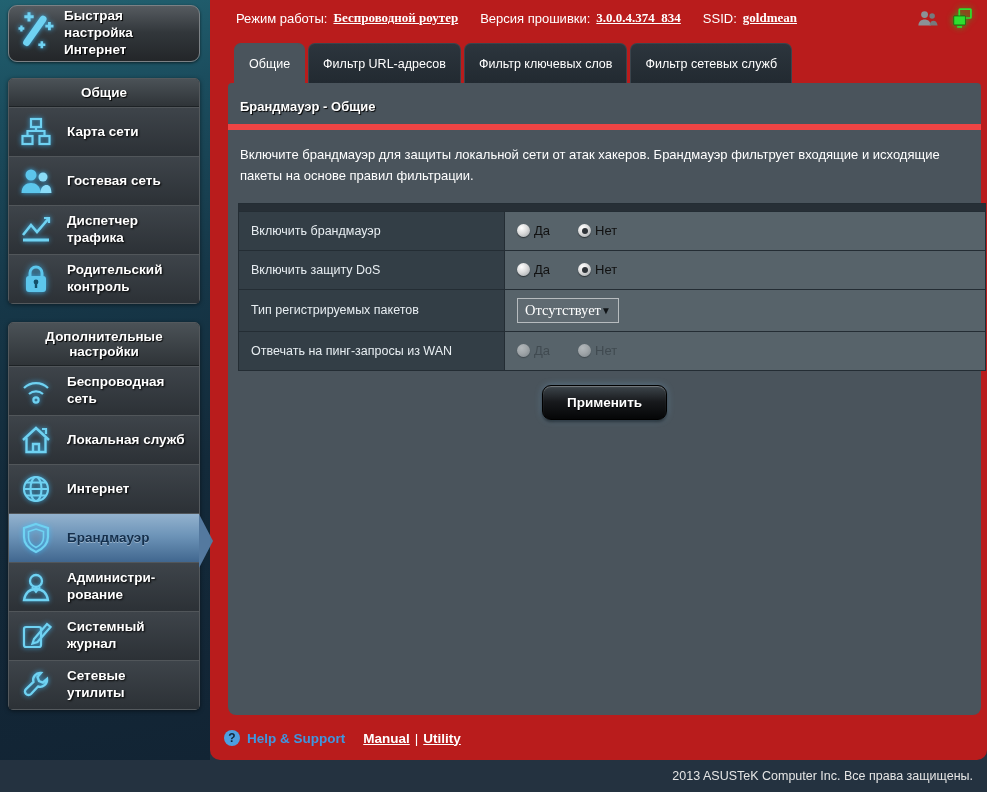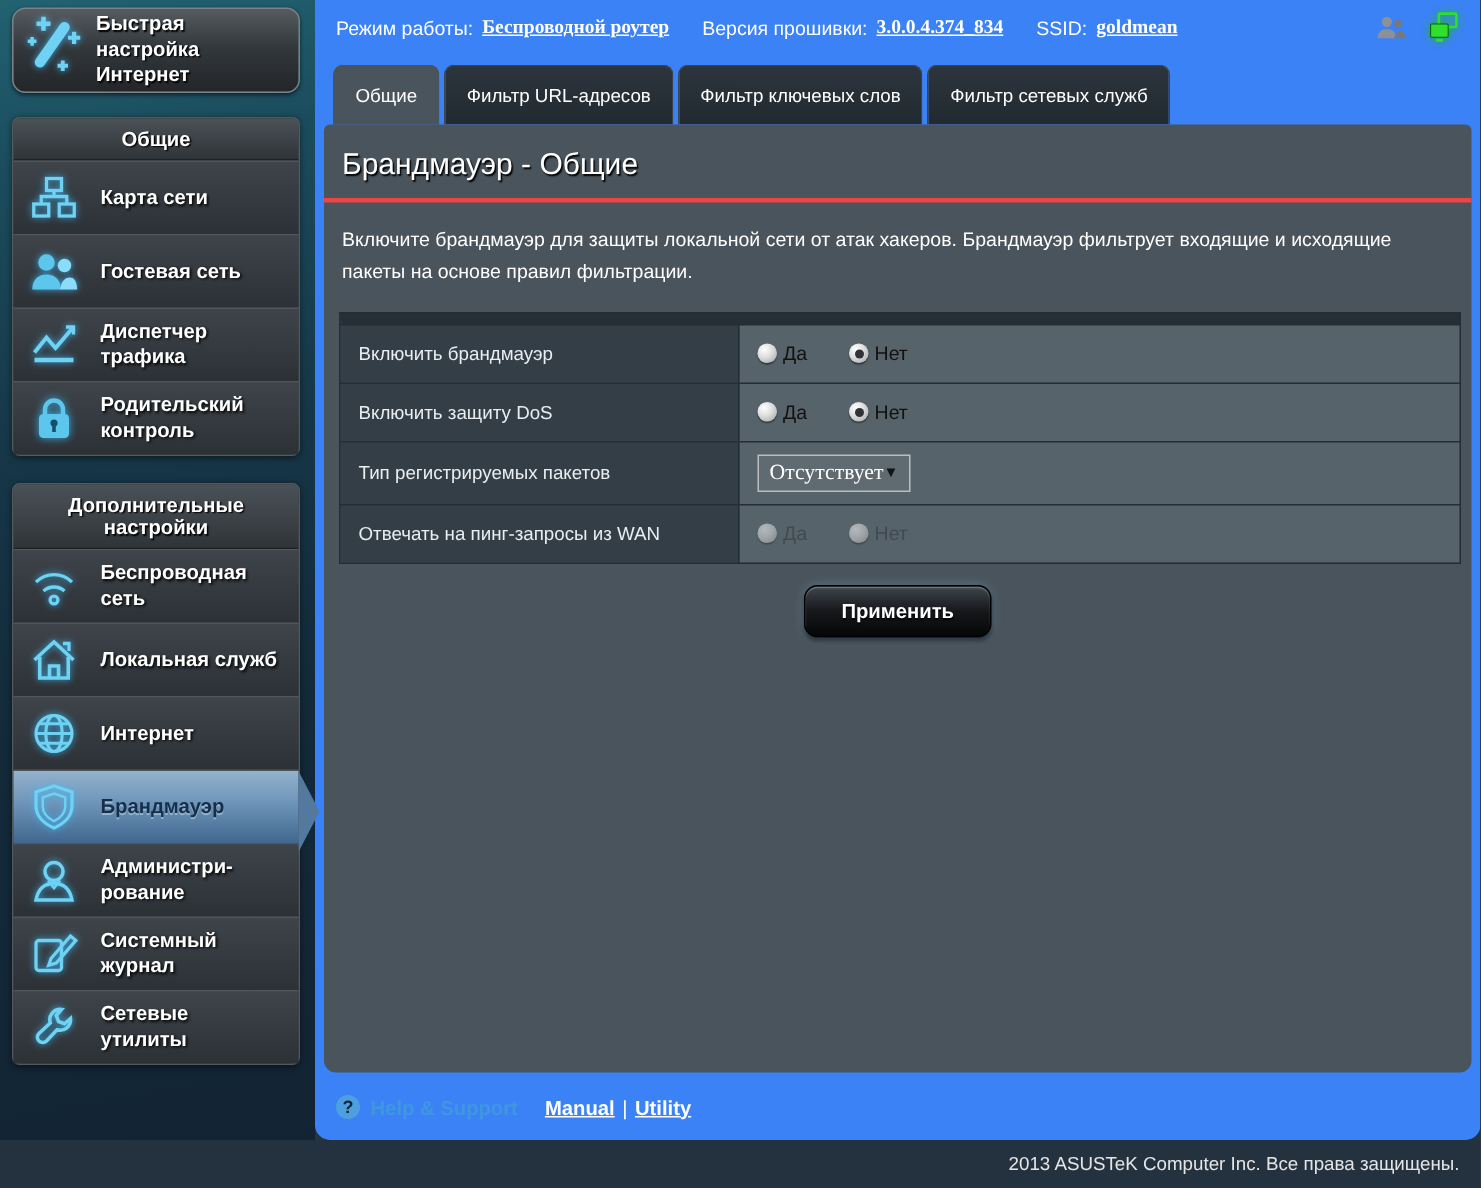--- a/index.html
+++ b/index.html
@@ -6,42 +6,42 @@
   html,body { background:#263340; }
   body { font-family:"Liberation Sans", sans-serif; }
   .page { position:relative; width:987px; height:792px; overflow:hidden; background:#263340; }
 
   
   .side-bg { position:absolute; left:0; top:0; width:210px; height:762px; z-index:1;
     background:linear-gradient(170deg,#226271 0%, #1b4d5e 14%, #163748 38%, #132a3a 62%, #122434 100%); }
 
   
   .app { position:absolute; left:210px; top:0; width:777px; height:760px; z-index:0;
-    background:#3b82f6; border-radius:0 0 10px 10px; }
+    background:#b91c1c; border-radius:0 0 10px 10px;padding-left:12px; }
 
   
   .topbar { display:flex; align-items:center; height:36px; padding:0 14px; gap:6px;
     color:#fff; font-size:13px; }
   .topbar .lbl { white-space:nowrap; }
   .topbar .lnk { font-family:"Liberation Serif", serif; font-weight:bold; text-decoration:underline;
     color:#fff; margin-right:16px; white-space:nowrap; cursor:pointer; }
   .top-icons { margin-left:auto; display:flex; align-items:center; gap:12px; }
   .top-icons svg { display:block; }
 
   
   .tabs { display:flex; gap:3px; padding:6px 0 0 12px; height:47px; align-items:flex-end; }
   .tab { height:40px; line-height:40px; padding:0 14px; font-size:12.5px; color:#fff;
     background:linear-gradient(#2c353d,#222a31); border:1px solid #3a444c; border-bottom:none;
     border-radius:7px 7px 0 0; cursor:pointer; white-space:nowrap; }
   .tab.active { background:#4a545c; border-color:#4a545c; }
 
   
   .panel { margin:0 6px; height:632px; background:#4a545c; border-radius:4px 4px 8px 8px; position:relative; }
-  .panel-title { padding:16px 12px 10px 12px; color:#fff; font-weight:normal; font-size:20px;
-    text-shadow:1px 1px 1px #000; border-bottom:3px solid #ef4444; }
+  .panel-title { padding:16px 12px 10px 12px; color:#fff; font-weight:bold; font-size:13px;
+    text-shadow:1px 1px 1px #000; border-bottom:6px solid #ef4444; }
   .panel-desc { padding:14px 14px 10px 12px; color:#fff; font-size:13px; line-height:1.65; max-width:740px; }
 
   
   .ftable { margin:6px 10px 0 10px; width:748px; border:1px solid #242d34; border-collapse:collapse; }
   .ftable .thead td { height:8px; background:#272f36; padding:0; }
   .ftable td { border:1px solid #242d34; }
   .cell-l { width:266px; background:#333e46; color:#e8eef2; font-size:12.5px; padding:12px 12px; }
   .cell-v { background:#57636a; color:#111; font-size:13px; padding:8px 12px; }
   .optrow { display:flex; align-items:center; gap:28px; }
   .opt { display:flex; align-items:center; gap:4px; cursor:pointer; }

